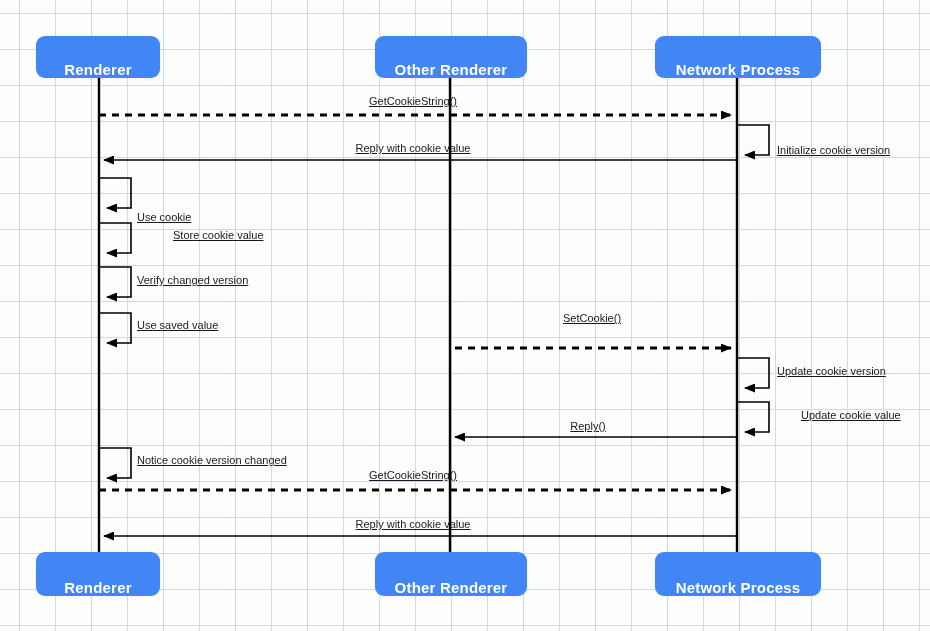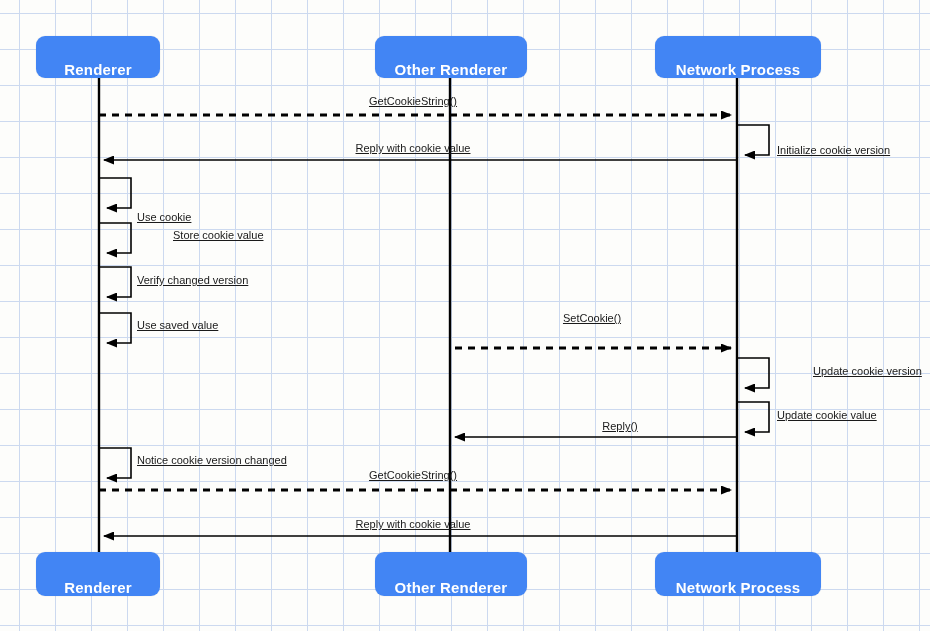--- a/index.html
+++ b/index.html
@@ -132,35 +132,35 @@
   <div class="actor-box" style="left:655px; top:552px; width:166px; height:44px;">
     <span>Network Process</span>
   </div>
 
   <div class="msg-label center" style="left:413px; top:95px;">GetCookieString()</div>
 
   <div class="msg-label center" style="left:413px; top:142px;">Reply with cookie value</div>
 
   <div class="msg-label center" style="left:592px; top:312px;">SetCookie()</div>
 
-  <div class="msg-label center" style="left:620px; top:420px;">Reply()</div>
+  <div class="msg-label center" style="left:588px; top:420px;">Reply()</div>
 
   <div class="msg-label center" style="left:413px; top:469px;">GetCookieString()</div>
 
   <div class="msg-label center" style="left:413px; top:518px;">Reply with cookie value</div>
 
   <div class="msg-label" style="left:777px; top:132px;margin-top:12px;">Initialize cookie version</div>
 
   <div class="msg-label" style="left:137px; top:178px;margin-top:33px;">Use cookie</div>
 
   <div class="msg-label" style="left:137px; top:229px;margin-left:36px;">Store cookie value</div>
 
   <div class="msg-label" style="left:137px; top:274px;">Verify changed version</div>
 
   <div class="msg-label" style="left:137px; top:319px;">Use saved value</div>
 
-  <div class="msg-label" style="left:777px; top:365px;margin-left:36px;">Update cookie version</div>
+  <div class="msg-label" style="left:777px; top:365px;">Update cookie version</div>
 
-  <div class="msg-label" style="left:777px; top:409px;">Update cookie value</div>
+  <div class="msg-label" style="left:777px; top:409px;padding-left:24px;">Update cookie value</div>
 
   <div class="msg-label" style="left:137px; top:454px;">Notice cookie version changed</div>
 
 </div>
 
 </body></html>

